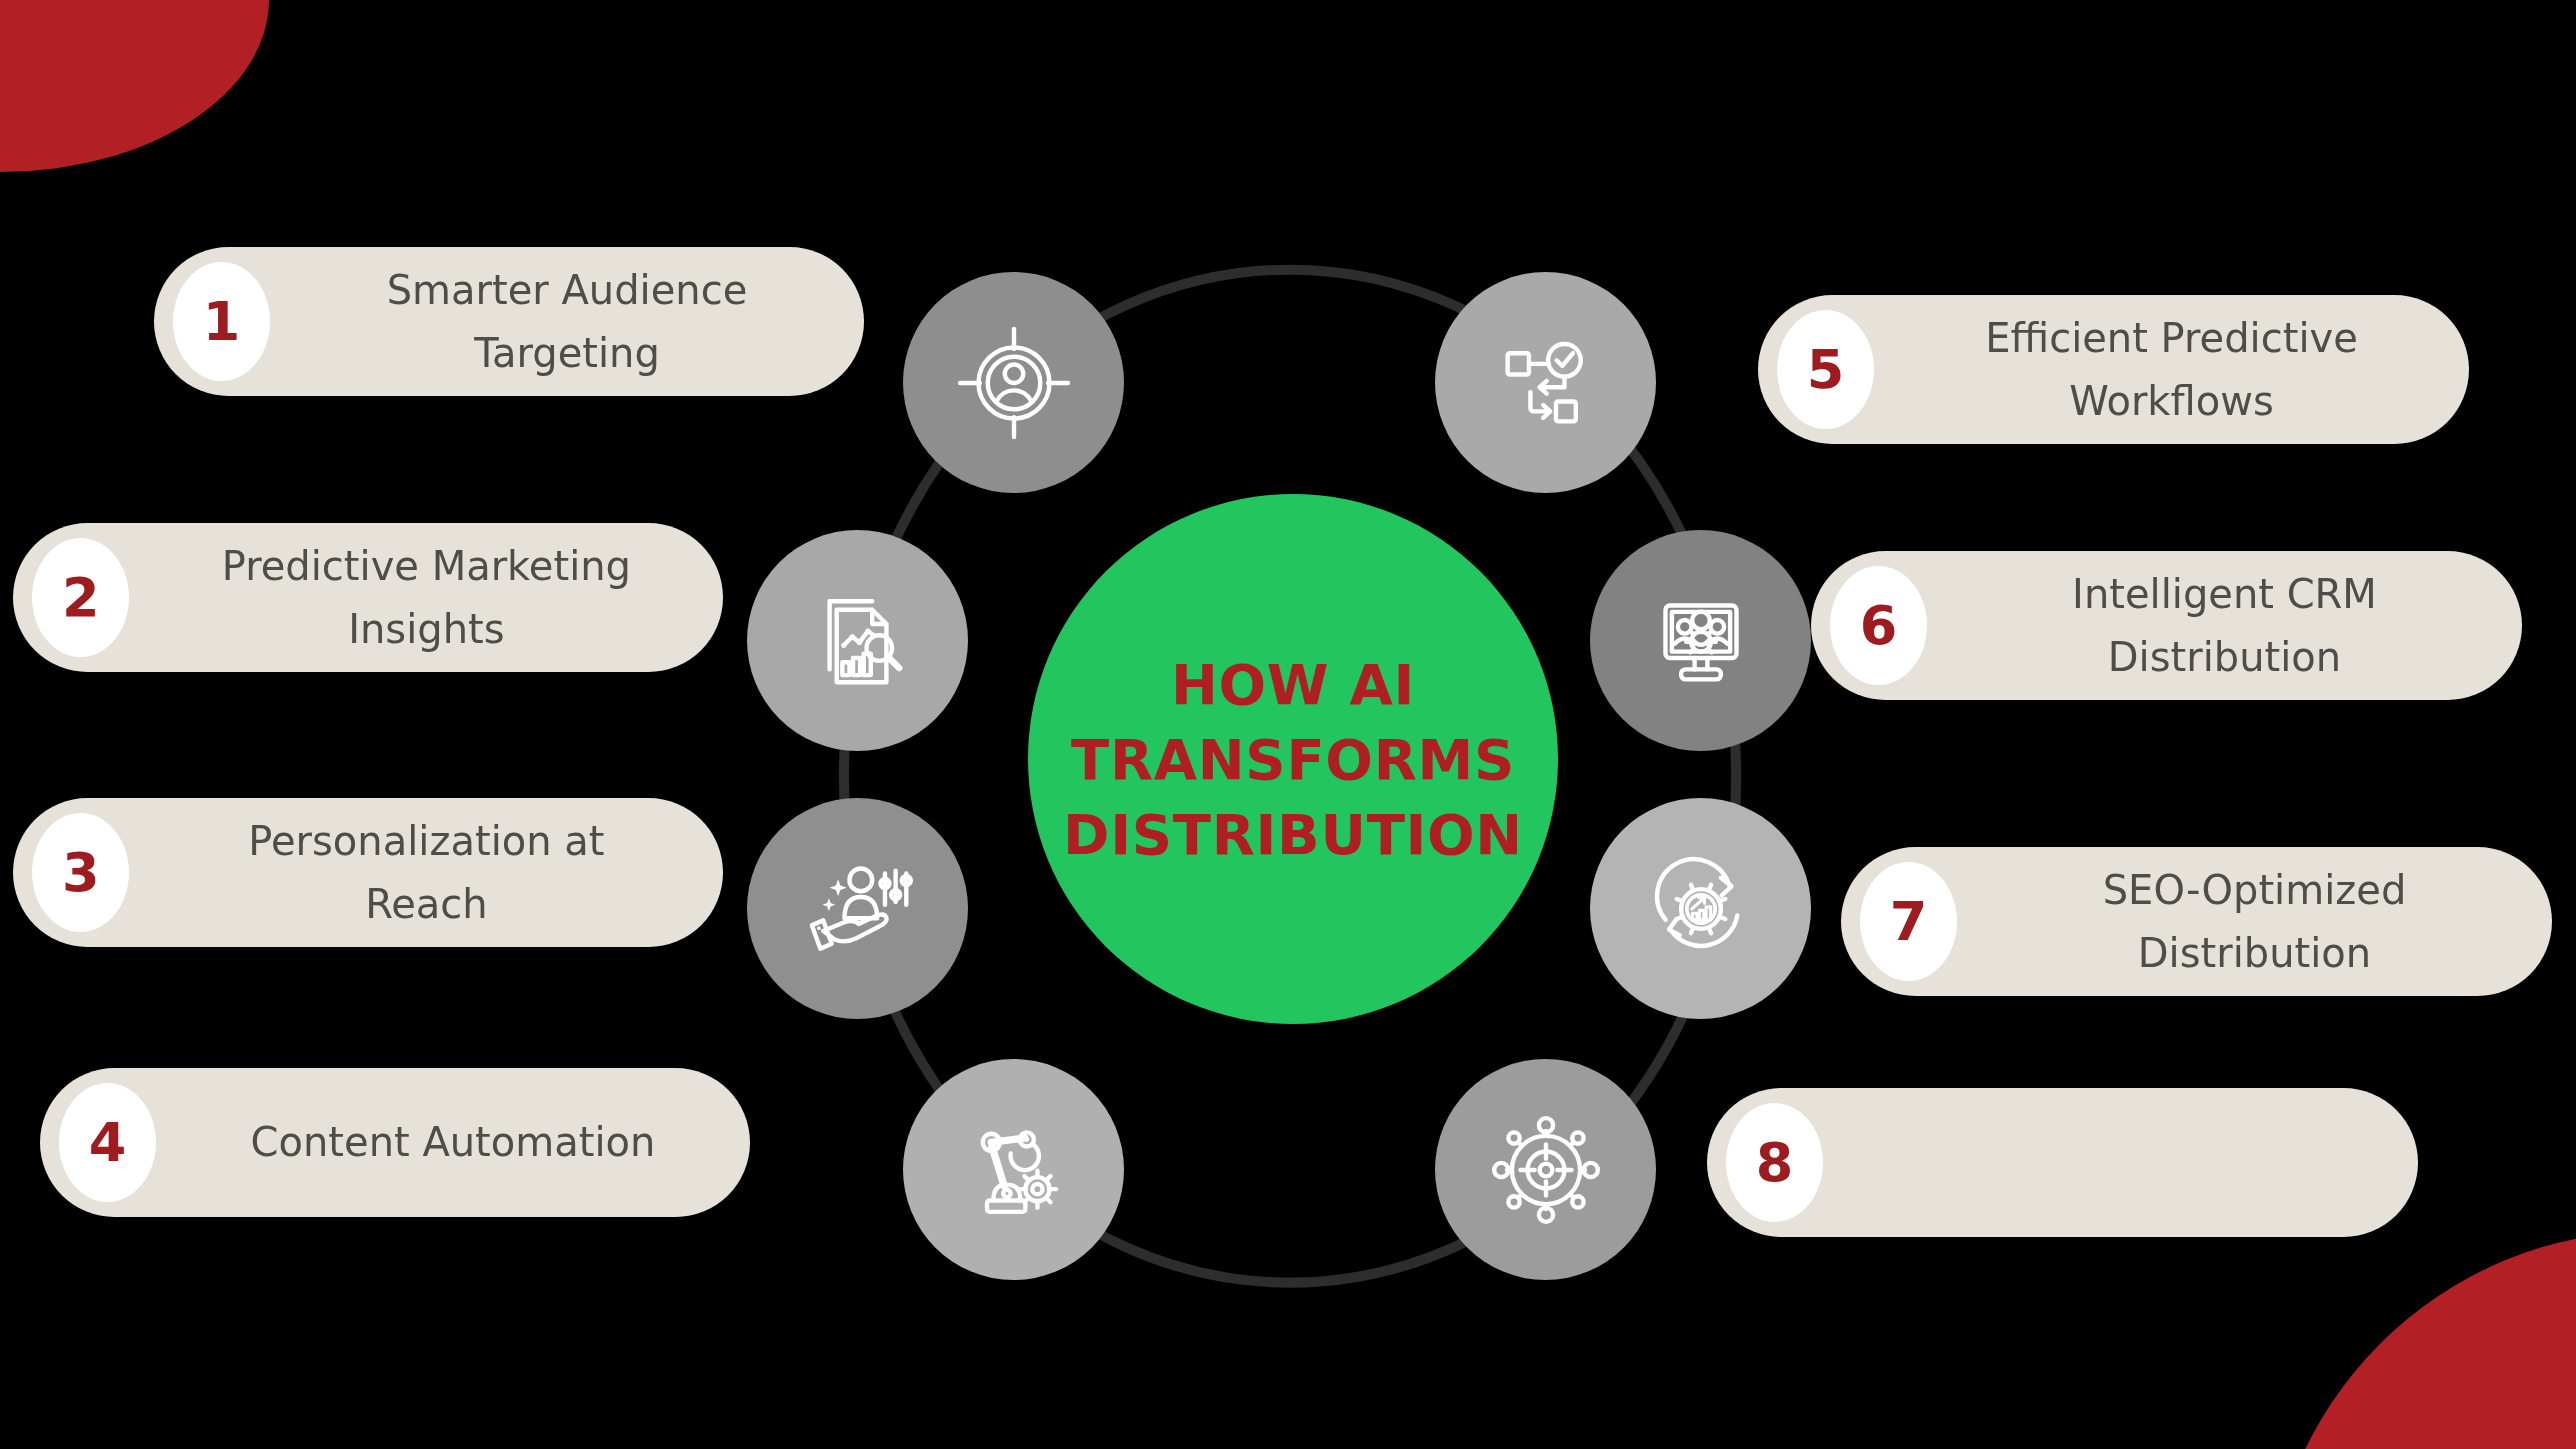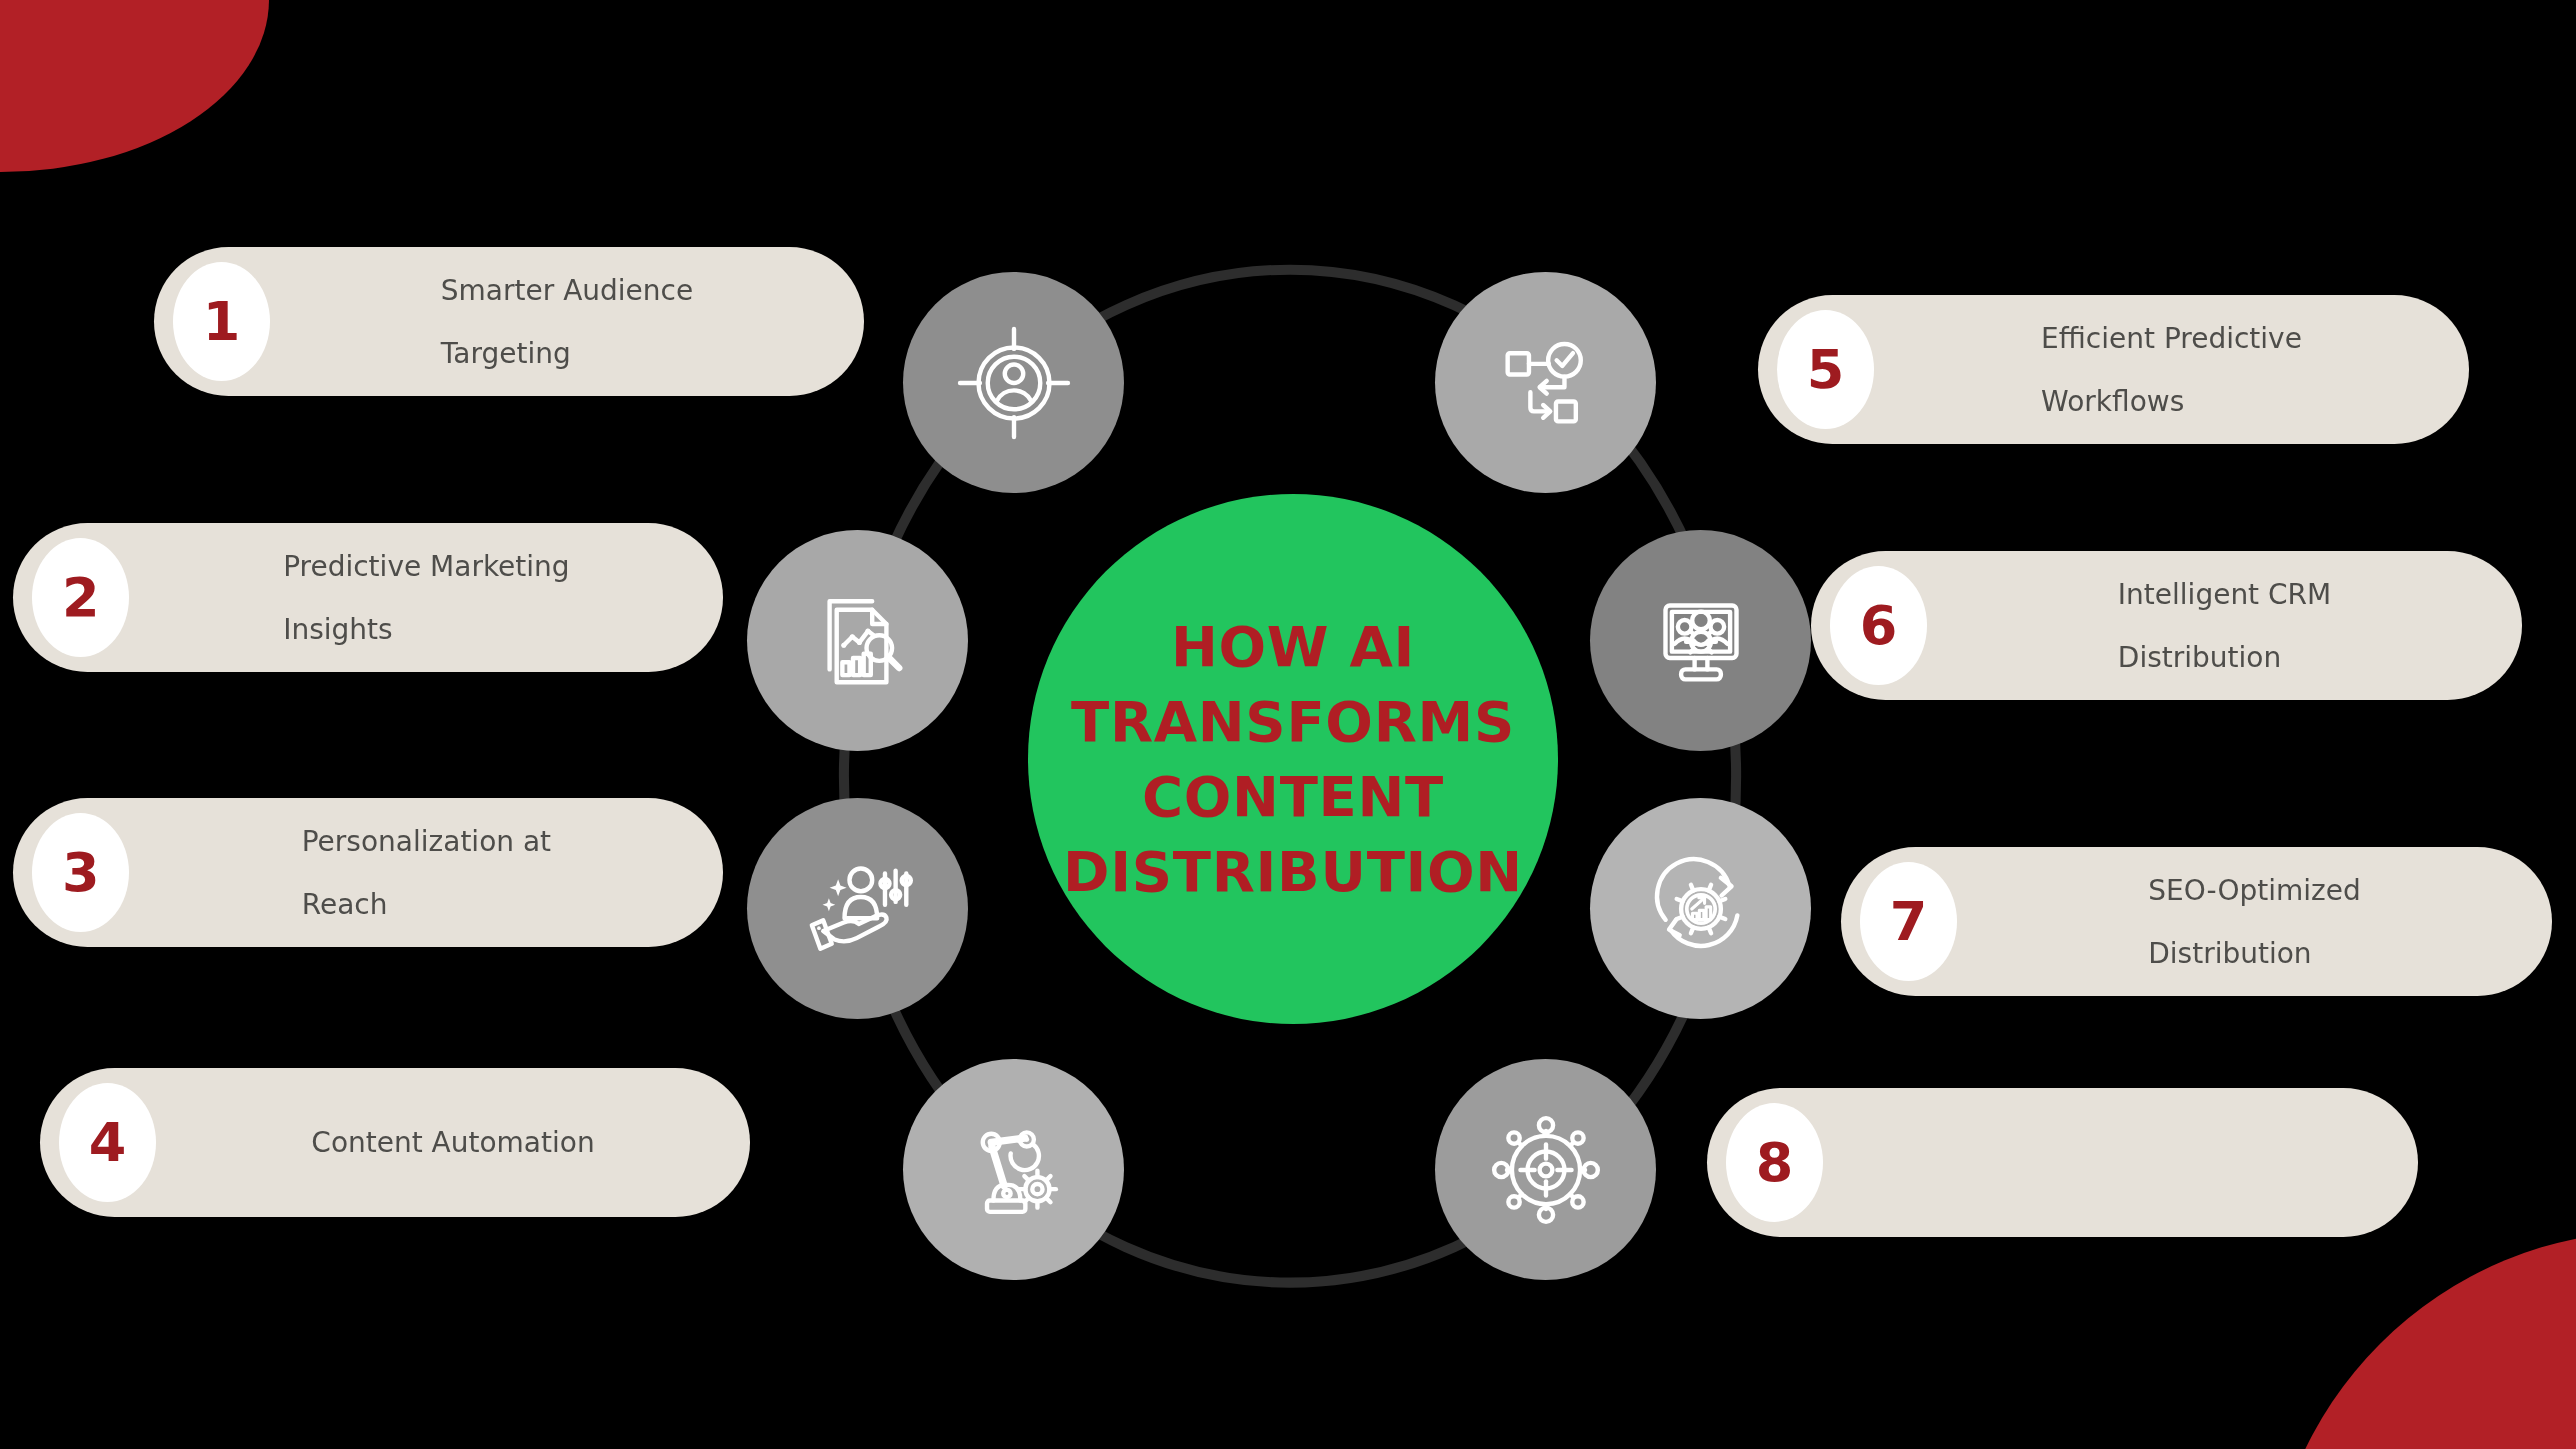--- a/index.html
+++ b/index.html
@@ -32,21 +32,21 @@
   .c6{left:1590px;top:530px;background:#828282;}
   .c7{left:1590px;top:798px;background:#b4b4b4;}
   .c8{left:1435px;top:1059px;background:#9c9c9c;}
   
   .pill{position:absolute;height:149px;background:#e6e1d9;border-radius:81px;
     display:flex;align-items:center;}
   .badge{flex:none;width:97px;height:119px;margin-left:19px;border-radius:50%;
     background:#ffffff;display:flex;align-items:center;justify-content:center;}
   .badge span{font-weight:bold;font-size:54px;color:#9e1b20;}
   .label{flex:1;display:flex;align-items:center;justify-content:center;
-    text-align:left;font-size:28px;line-height:63px;color:#4e4d4a;white-space:pre-line;}
+    text-align:center;font-size:40px;line-height:63px;color:#4e4d4a;white-space:pre-line;}
   .p1{left:154px;top:247px;width:710px;}
   .p2{left:13.4px;top:523px;width:710px;}
   .p3{left:13.4px;top:798px;width:710px;}
   .p4{left:40px;top:1068px;width:710px;}
   .p5{left:1758px;top:295px;width:711px;}
   .p6{left:1811px;top:551px;width:711px;}
   .p7{left:1841px;top:847px;width:711px;}
   .p8{left:1707px;top:1088px;width:711px;}
 </style>
 </head>
@@ -58,21 +58,20 @@
   <div class="corner corner-br"></div>
 
   <svg class="ring" width="2576" height="1449" viewBox="0 0 3840 2160">
     <ellipse cx="1923" cy="1157" rx="665" ry="755" fill="none" stroke="#2d2d2d" stroke-width="15"></ellipse>
   </svg>
 
   <div class="center-circle">
     <div class="title">
       <div>HOW AI</div>
       <div>TRANSFORMS</div>
-      <div>CONTENT</div>
       <div>DISTRIBUTION</div>
     </div>
   </div>
 
   <div class="icon-circle c1">
     <svg class="ic" viewBox="0 0 100 100">
       <line x1="50" y1="12" x2="50" y2="26"></line>
         <line x1="50" y1="74" x2="50" y2="88"></line>
       <line x1="12" y1="50" x2="26" y2="50"></line>
         <line x1="74" y1="50" x2="88" y2="50"></line>

